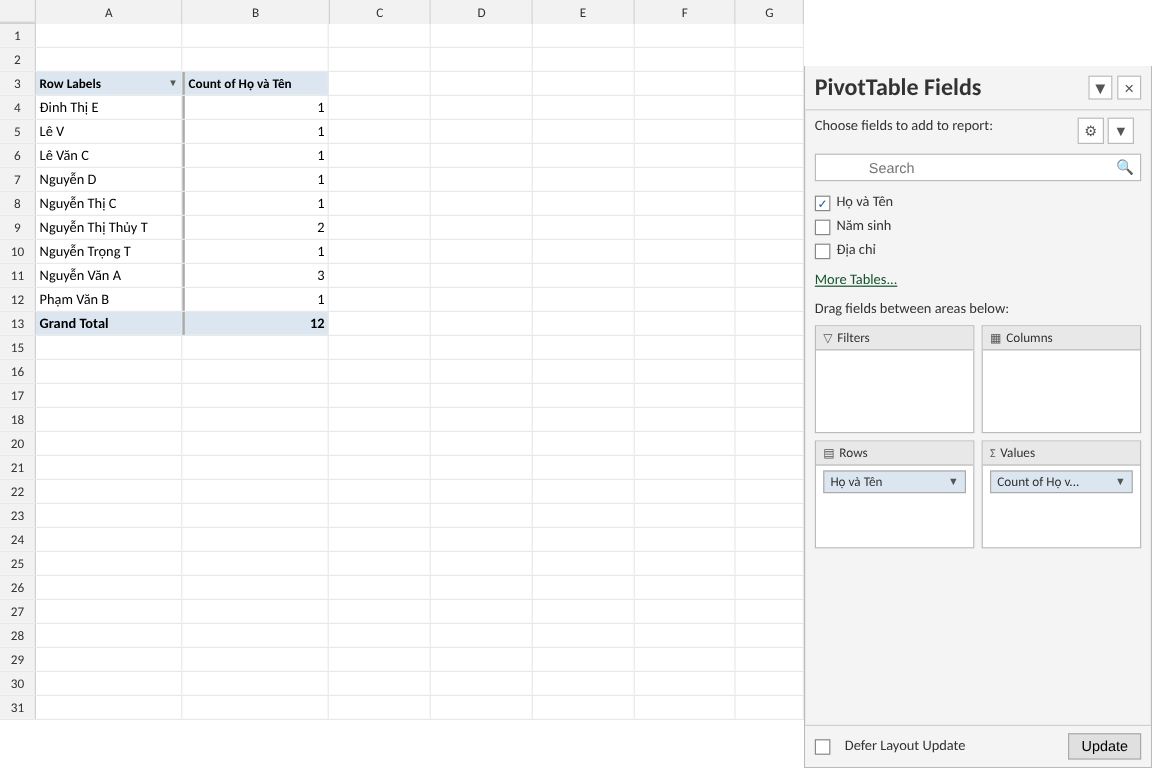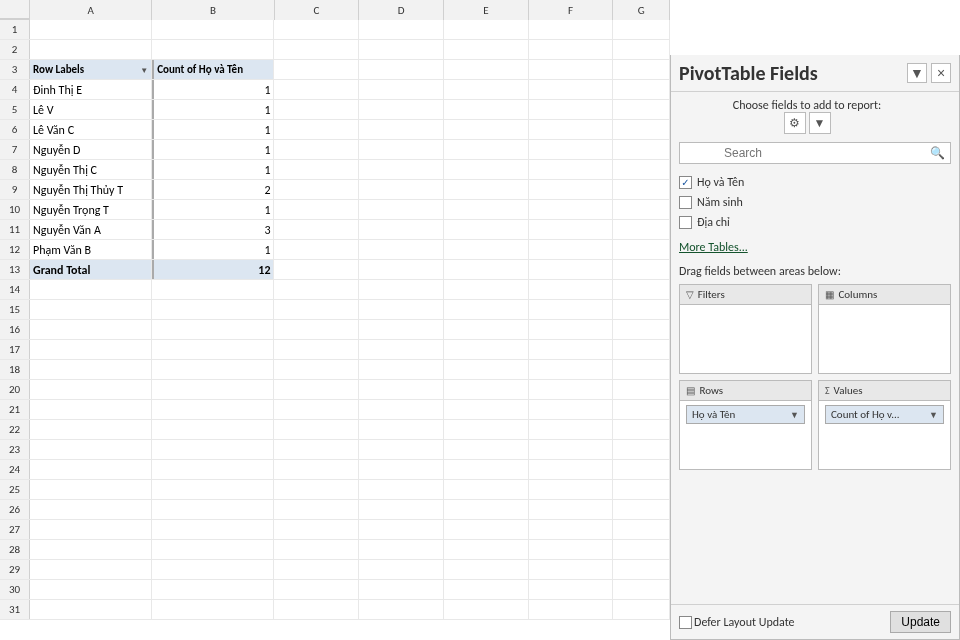--- a/index.html
+++ b/index.html
@@ -44,21 +44,21 @@
     .row-label-header { display: flex; align-items: center; justify-content: space-between; width: 100%; }
     .dropdown-arrow { font-size: 8px; color: #555; margin-left: 2px; }
 
     
     .pivot-panel { position: absolute; top: 55px; right: 0; width: 290px; height: 585px; background: #f4f4f4; border: 1px solid #bbb; border-top: none; display: flex; flex-direction: column; }
     .pivot-panel-header { display: flex; align-items: center; justify-content: space-between; padding: 6px 8px; background: #f4f4f4; border-bottom: 1px solid #d0d0d0; }
     .pivot-panel-title { font-size: 20px; font-weight: bold; color: #333; }
     .pivot-panel-header-icons { display: flex; gap: 4px; }
     .header-icon-btn { width: 20px; height: 20px; display: flex; align-items: center; justify-content: center; cursor: pointer; font-size: 14px; color: #555; border: 1px solid #bbb; background: #fff; }
 
-    .pivot-choose-text { padding: 6px 24px 4px 8px; font-size: 12px; color: #333; display: flex; align-items: center; justify-content: space-between; flex-direction: column; }
+    .pivot-choose-text { padding: 6px 14px 4px 8px; font-size: 12px; color: #333; display: flex; align-items: flex-start; justify-content: space-between; }
     .settings-icon-btn { width: 22px; height: 22px; display: flex; align-items: center; justify-content: center; cursor: pointer; border: 1px solid #bbb; background: #fff; color: #555; font-size: 12px; }
 
     .search-box { margin: 4px 8px; display: flex; align-items: center; border: 1px solid #bbb; background: #fff; padding-left: 39px; }
     .search-input { flex: 1; border: none; outline: none; padding: 3px 5px; font-size: 12px; background: transparent; }
     .search-icon { padding: 3px 5px; font-size: 12px; color: #555; }
 
     .fields-list { padding: 4px 8px; flex-shrink: 0; }
     .field-item { display: flex; align-items: center; padding: 3px 0; font-size: 12px; color: #333; gap: 5px; }
     .field-checkbox { width: 13px; height: 13px; border: 1px solid #888; background: #fff; display: flex; align-items: center; justify-content: center; flex-shrink: 0; }
     .field-checkbox.checked { background: #fff; }
@@ -69,21 +69,21 @@
     .drag-label { font-size: 12px; color: #333; margin-bottom: 6px; }
 
     .areas-grid { display: grid; grid-template-columns: 1fr 1fr; gap: 6px; margin-bottom: 6px; }
     .area-box { border: 1px solid #bbb; background: #fff; min-height: 90px; }
     .area-header { display: flex; align-items: center; gap: 4px; padding: 3px 6px; background: #e8e8e8; border-bottom: 1px solid #bbb; font-size: 11px; color: #333; }
     .area-icon { font-size: 10px; color: #555; }
     .area-content { padding: 4px 6px; min-height: 60px; }
     .area-item { display: flex; align-items: center; justify-content: space-between; background: #dce6f1; border: 1px solid #aaa; padding: 2px 5px; font-size: 11px; margin-bottom: 2px; }
     .area-item-arrow { font-size: 9px; color: #555; }
 
-    .defer-row { display: flex; align-items: center; padding: 6px 8px; gap: 2px; background: #f4f4f4; border-top: 1px solid #d0d0d0; }
+    .defer-row { display: flex; align-items: center; padding: 6px 8px; gap: 12px; background: #f4f4f4; border-top: 1px solid #d0d0d0; }
     .defer-checkbox { width: 13px; height: 13px; border: 1px solid #888; background: #fff; flex-shrink: 0; }
     .defer-label { font-size: 12px; color: #333; flex: 1; }
     .update-btn { padding: 3px 10px; font-size: 12px; background: #e0e0e0; border: 1px solid #aaa; color: #000000; cursor: default; }
   </style>
 </head>
 <body>
 
 <div class="spreadsheet">
 
   <div class="col-headers">
@@ -241,30 +241,20 @@
       <div class="cell cell-a pivot-grand-total">Grand Total</div>
       <div class="cell cell-b pivot-value pivot-grand-total pivot-col-b">12</div>
       <div class="cell cell-c"></div>
       <div class="cell cell-d"></div>
       <div class="cell cell-e"></div>
       <div class="cell cell-f"></div>
       <div class="cell cell-rest"></div>
     </div>
 
     <div class="grid-row">
-        <div class="row-num">14</div>
-        <div class="cell cell-a"></div>
-        <div class="cell cell-b"></div>
-        <div class="cell cell-c"></div>
-        <div class="cell cell-d"></div>
-        <div class="cell cell-e"></div>
-        <div class="cell cell-f"></div>
-        <div class="cell cell-rest"></div>
-      </div>
-    <div class="grid-row">
         <div class="row-num">15</div>
         <div class="cell cell-a"></div>
         <div class="cell cell-b"></div>
         <div class="cell cell-c"></div>
         <div class="cell cell-d"></div>
         <div class="cell cell-e"></div>
         <div class="cell cell-f"></div>
         <div class="cell cell-rest"></div>
       </div>
     <div class="grid-row">

